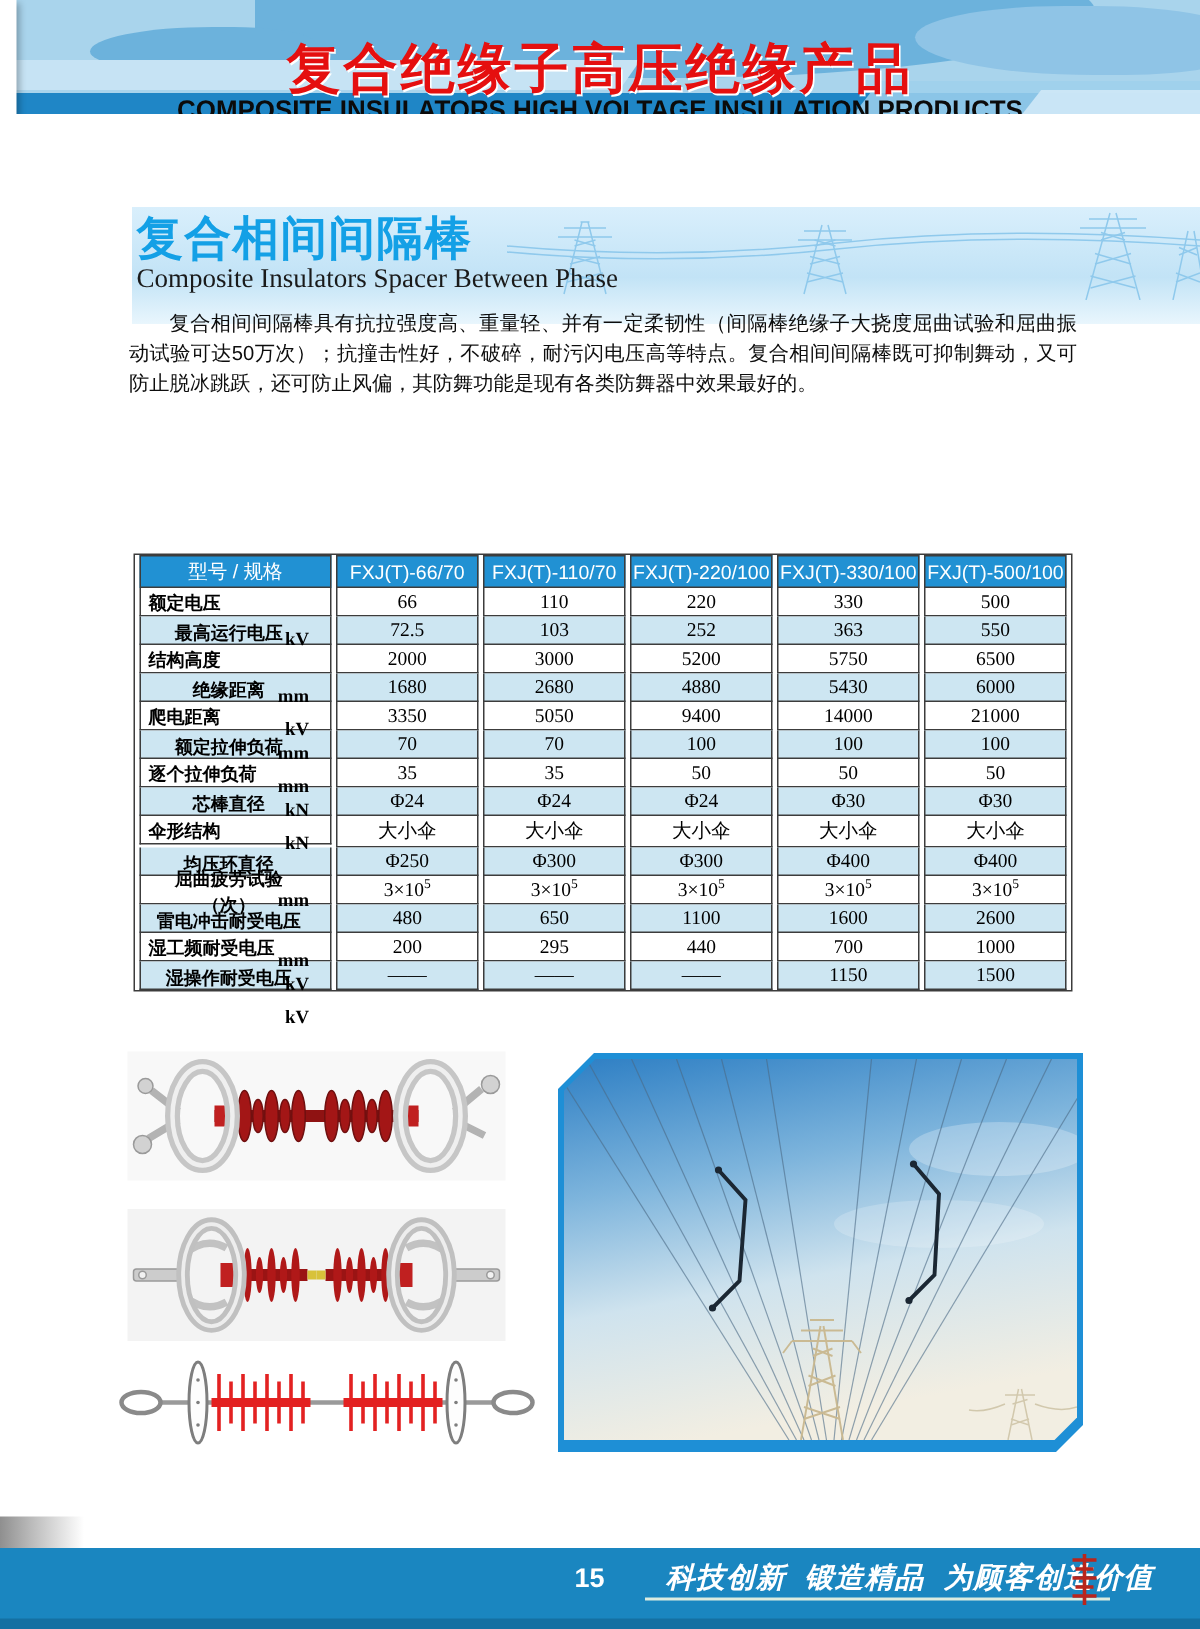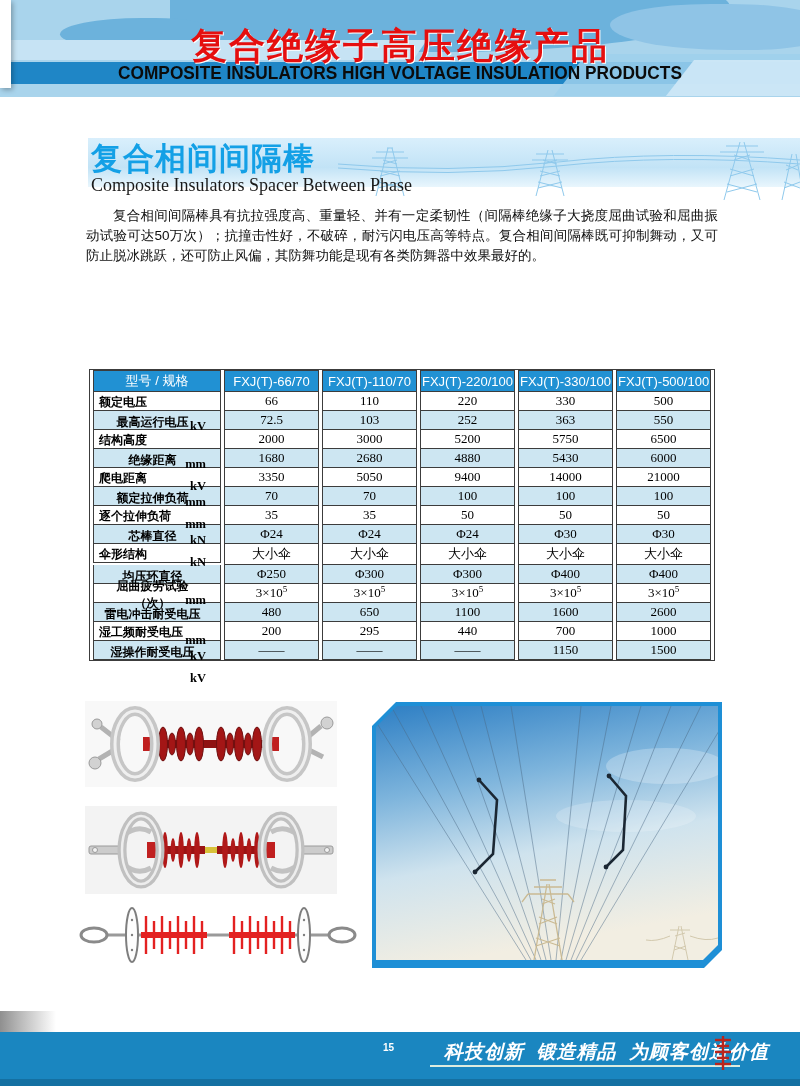--- a/index.html
+++ b/index.html
@@ -1,20 +1,20 @@
 <!DOCTYPE html>
 <html><head>
 <meta charset="utf-8">
 <style>
   html,body{margin:0;padding:0;background:#fff;}
   .page{position:relative;width:800px;height:1086px;background:#fff;overflow:hidden;
         font-family:"Liberation Sans",sans-serif;color:#111;}
 
   
-  .hdr{position:absolute;top:0;left:0;width:800px;height:97px;background:#a9d4ec;overflow:hidden;}
+  .hdr{position:absolute;top:0;left:0;width:800px;height:76px;background:#a9d4ec;overflow:hidden;}
   .map-blob1{position:absolute;top:-34px;left:170px;width:560px;height:86px;background:#6cb2dc;
              border-radius:45% 55% 60% 40%;}
   .map-blob2{position:absolute;top:18px;left:60px;width:150px;height:30px;background:#6cb2dc;
              border-radius:60% 40% 50% 50%;}
   .map-blob3{position:absolute;top:4px;right:-30px;width:220px;height:46px;background:#8fc4e6;
              border-radius:50% 50% 40% 60%;}
   .wave-light{position:absolute;top:40px;left:-60px;width:480px;height:20px;background:#c6e3f4;
               transform:skewX(-35deg);}
   .hdr-band{position:absolute;top:62px;left:0;width:800px;height:22px;background:#1f86c6;}
   .hdr-wedge1{position:absolute;top:54px;right:-70px;width:300px;height:42px;background:#9fd0ec;
@@ -22,21 +22,21 @@
   .hdr-wedge2{position:absolute;top:60px;right:-120px;width:240px;height:36px;background:#cfe8f7;
               transform:skewX(-38deg);opacity:.9;}
   .corner-strip{position:absolute;top:0;left:0;width:11px;height:88px;background:#fff;
                 box-shadow:2px 2px 5px rgba(0,0,0,.28);}
   .t-cn{position:absolute;top:22px;left:0;width:100%;text-align:center;font-size:36px;font-weight:bold;
         color:#e50f0f;letter-spacing:2px;text-shadow:1px 1px 0 #fff;}
   .t-en{position:absolute;top:63px;left:0;width:100%;text-align:center;font-size:18px;font-weight:bold;
         color:#0b0b0b;transform:scaleX(.96);letter-spacing:0;}
 
   
-  .banner{position:absolute;left:88px;top:138px;width:712px;height:49px;
+  .banner{position:absolute;left:88px;top:138px;width:712px;height:78px;
           background:linear-gradient(180deg,#d9effc 0%,#c2e3f6 60%,#e9f6fd 100%);}
   .banner svg{position:absolute;top:0;left:0;}
   .b-cn{position:absolute;left:3px;top:0px;font-size:31px;font-weight:bold;color:#13a0e6;letter-spacing:1px;}
   .b-en{position:absolute;left:3px;top:37px;font-family:"Liberation Serif",serif;font-size:18px;color:#1a1a1a;}
 
   
   .intro{position:absolute;left:86px;top:206px;width:632px;font-size:13.5px;line-height:20px;
          text-align:justify;color:#0d0d0d;}
   .intro p{margin:0;text-indent:2em;}
 
@@ -66,21 +66,21 @@
   .photo-frame{position:absolute;left:372px;top:702px;width:350px;height:266px;background:#1e8fd6;
                clip-path:polygon(24px 0,100% 0,100% calc(100% - 18px),calc(100% - 18px) 100%,0 100%,0 24px);}
   .photo-inner{position:absolute;left:4px;top:4px;right:4px;bottom:8px;overflow:hidden;
                clip-path:polygon(21px 0,100% 0,100% calc(100% - 15px),calc(100% - 15px) 100%,0 100%,0 21px);}
 
   
   .f-gray{position:absolute;left:0;top:1011px;width:800px;height:21px;
           background:linear-gradient(90deg,#8f8f8f 0%,#b9b9b9 2.5%,#ffffff 7%);}
   .f-blue{position:absolute;left:0;top:1032px;width:800px;height:54px;background:#1a86c0;}
   .f-darkstrip{position:absolute;left:0;top:1079px;width:800px;height:7px;background:#1470a2;}
-  .f-page{position:absolute;left:383px;top:1042px;color:#fff;font-size:10px;font-weight:bold;}
+  .f-page{position:absolute;left:383px;top:1042px;color:#fff;font-size:18px;font-weight:bold;}
   .f-slogan{position:absolute;left:444px;top:1039px;color:#fff;font-size:19px;font-weight:bold;
             font-style:italic;letter-spacing:1px;white-space:pre;}
   .f-underline{position:absolute;left:430px;top:1065px;width:310px;height:2px;background:#dcece0;}
   .f-icon{position:absolute;left:712px;top:1035px;}
 </style>
 </head>
 <body>
 
 <div class="page">
 

